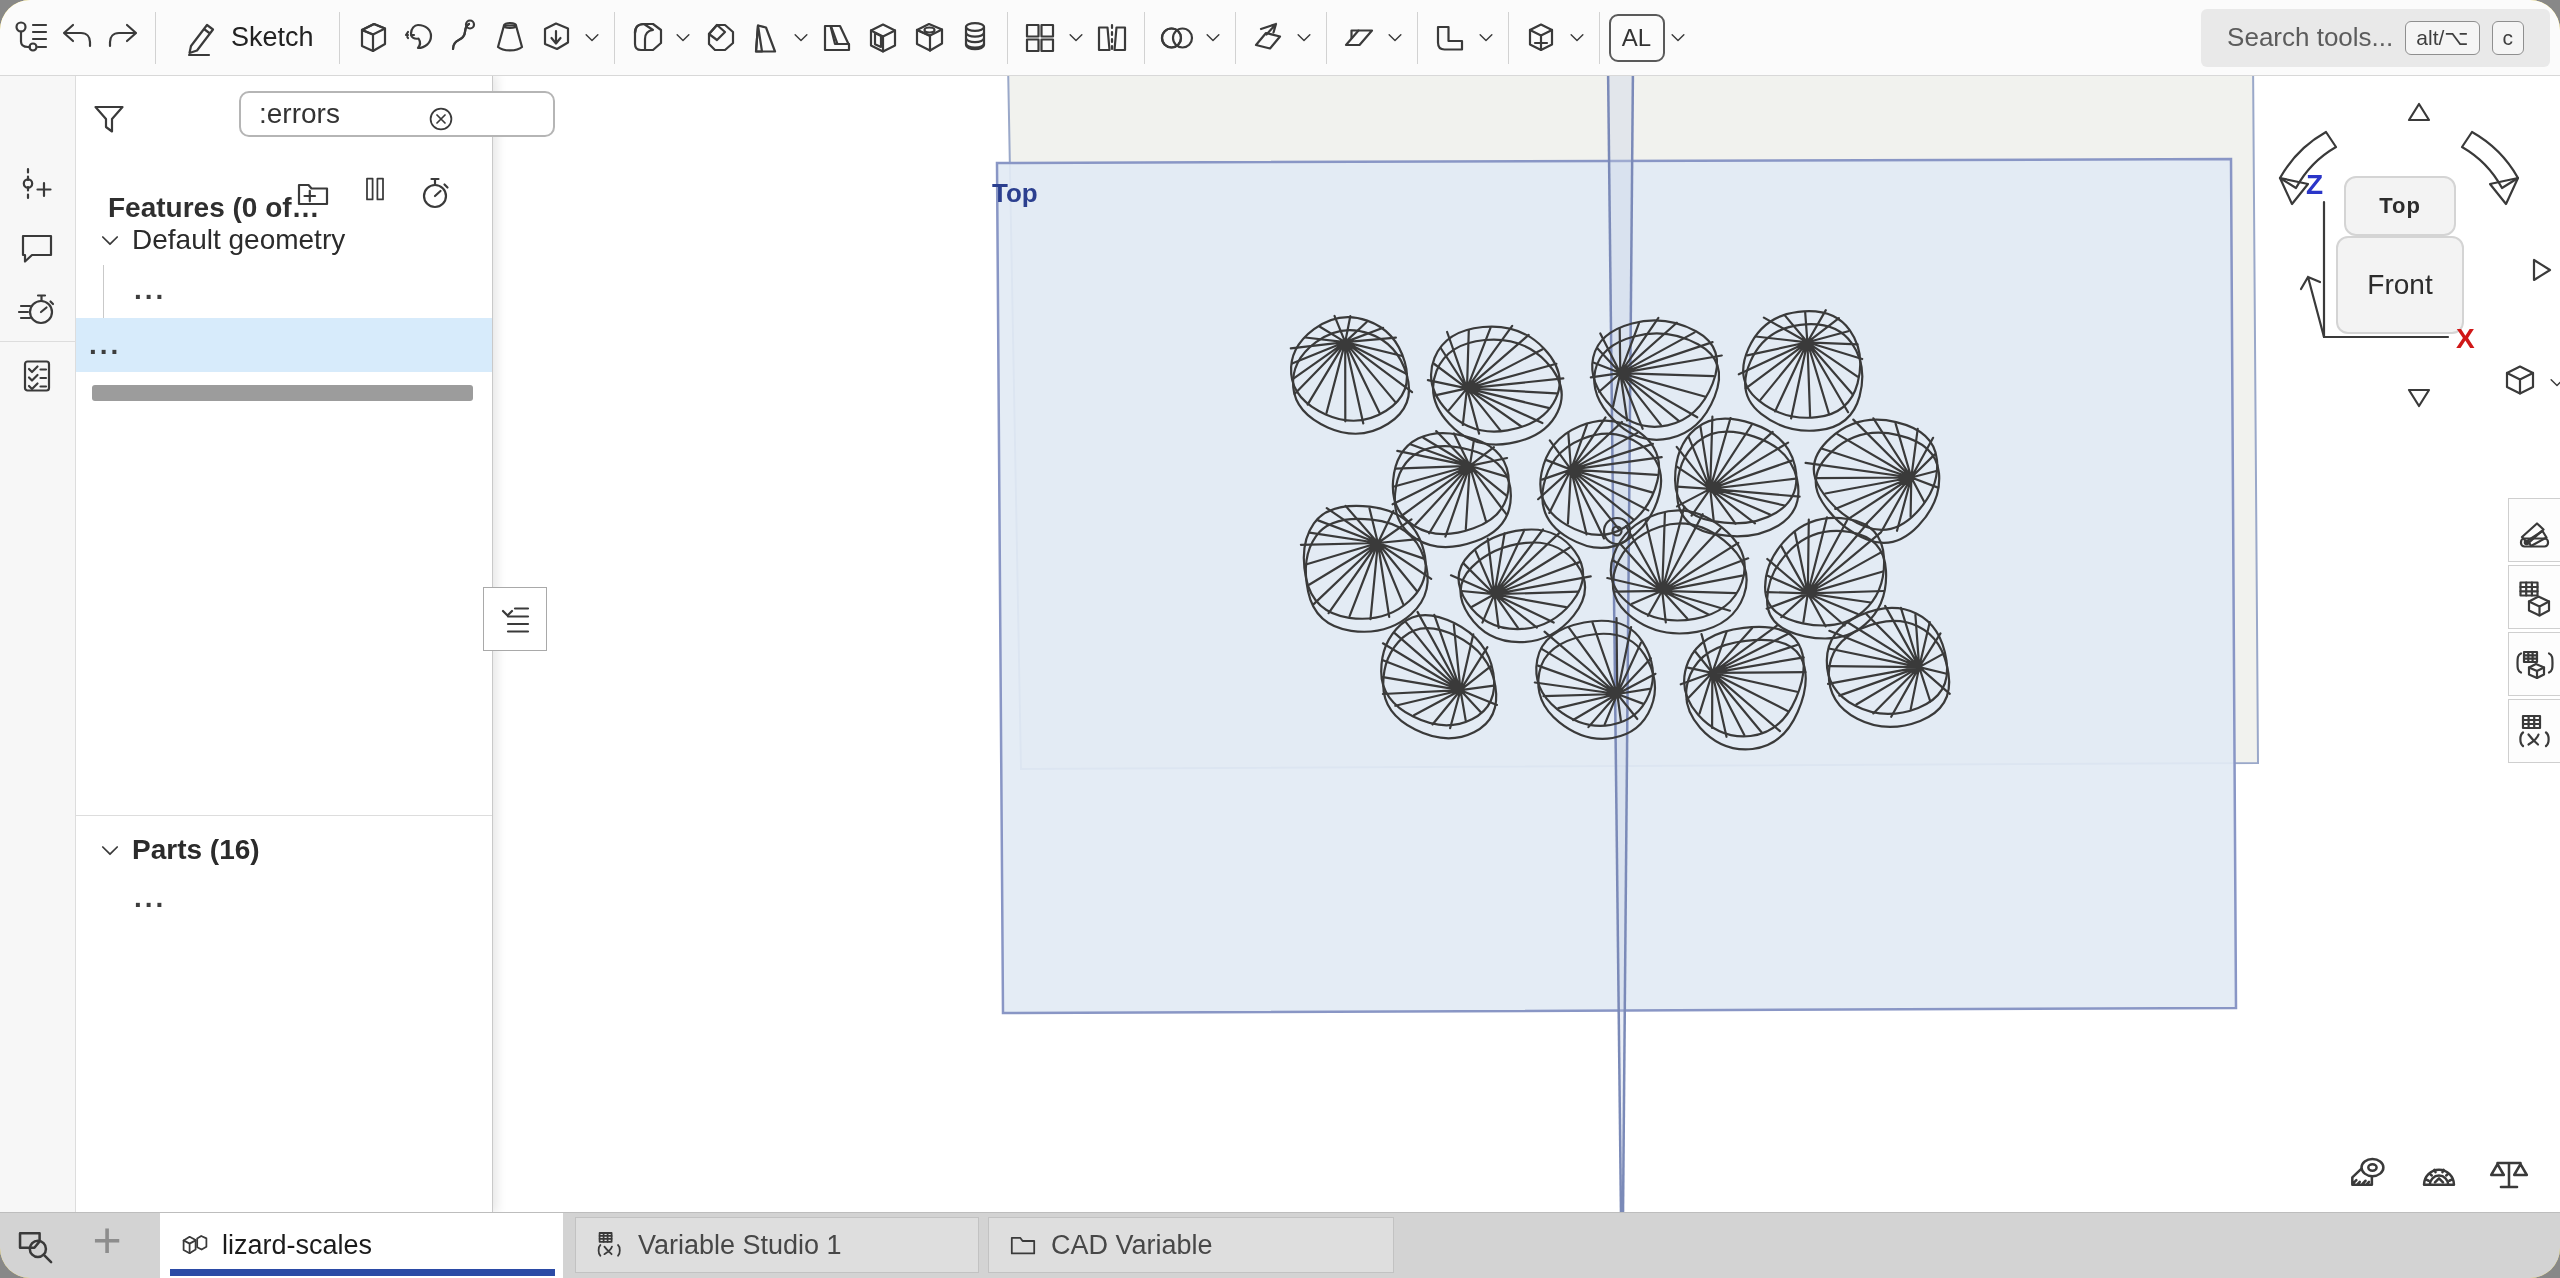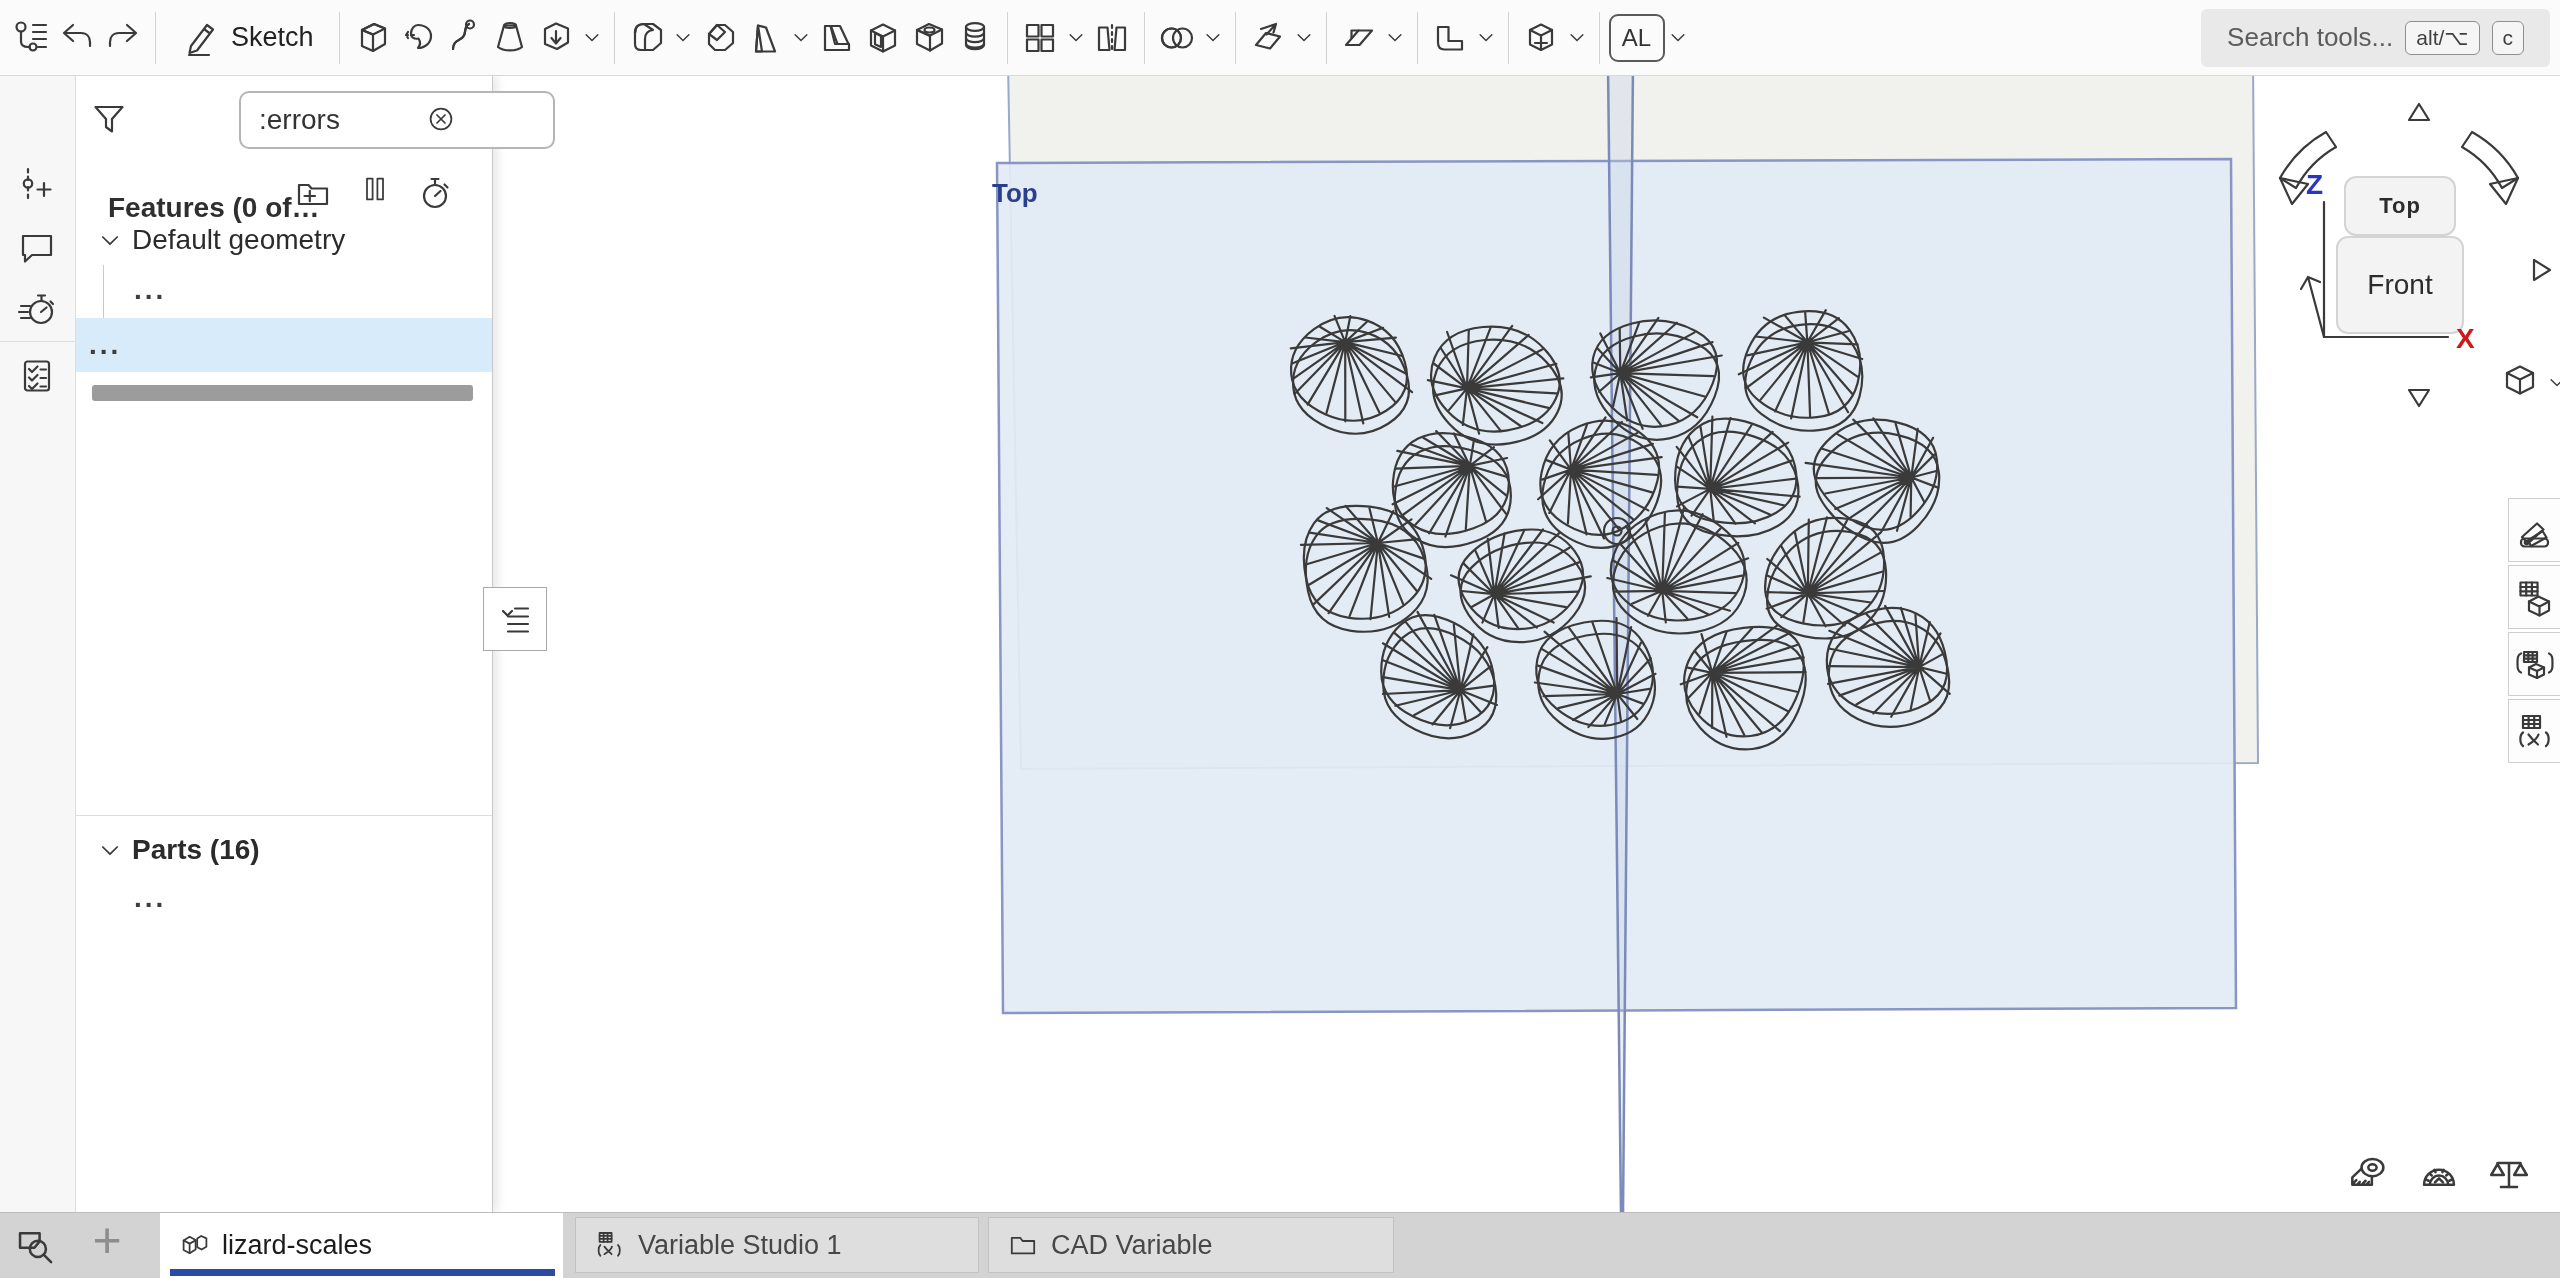--- a/index.html
+++ b/index.html
@@ -1,17 +1,17 @@
 <!DOCTYPE html>
 <html><head>
 <meta charset="utf-8">
 <style>
   html,body{margin:0;padding:0;background:#888;}
   #page{position:relative;width:2560px;height:1278px;background:#fde047;overflow:hidden;
-        font-family:"Liberation Sans",sans-serif;color:#222;}
+        font-family:"Liberation Sans",sans-serif;color:#222;border-radius:30px;}
   
   .toolbar{position:absolute;left:0;top:0;right:0;height:75px;background:#fbfbfb;
            border-bottom:1px solid #d8d8d8;display:flex;align-items:center;z-index:30;}
   .tb-btn{height:58px;min-width:46px;display:flex;align-items:center;justify-content:center;border-radius:4px;}
   .tb-chev{min-width:26px;height:58px;display:flex;align-items:center;justify-content:center;}
   .tb-div{width:1px;height:52px;background:#d2d2d2;margin:0 9px;flex:none;}
   .ic{display:inline-block;width:40px;height:40px;flex:none;}
   .ic svg{width:100%;height:100%;}
   .ic-sm{width:32px;height:32px;}
   .ic-xs{width:26px;height:26px;}
@@ -24,21 +24,21 @@
   .kbd{border:1.5px solid #8f8f8f;background:#f5f5f5;border-radius:6px;padding:4px 10px;font-size:21px;color:#3f3f3f;white-space:nowrap;text-align:center;}
   
   .strip{position:absolute;left:0;top:75px;width:75px;bottom:65px;background:#f7f7f7;border-right:1px solid #ddd;z-index:22;}
   .s-btn{position:absolute;left:16px;width:42px;height:42px;display:flex;align-items:center;justify-content:center;}
   .s-div{position:absolute;left:0;right:0;height:1px;background:#ddd;}
   
   .panel{position:absolute;left:75px;top:75px;width:417px;bottom:65px;background:#fff;
          border-right:1px solid #c9c9c9;box-shadow:4px 0 10px rgba(0,0,0,.10);z-index:21;}
   .filter-row{position:absolute;left:0;top:12px;right:0;height:66px;}
   .funnel{position:absolute;left:14px;top:12px;width:42px;height:42px;}
-  .filter-input{position:absolute;left:82px;top:2px;width:316px;height:58px;border:2px solid #b5b5b5;border-radius:10px;
+  .filter-input{position:absolute;left:82px;top:2px;width:316px;height:46px;border:2px solid #b5b5b5;border-radius:10px;
                 font-family:"Liberation Sans",sans-serif;font-size:28px;color:#333;padding:0 33px 0 18px;box-sizing:border-box;outline:none;background:#fff;}
   .filter-clear{position:absolute;right:12px;top:14px;width:36px;height:36px;}
   .feat-row{position:absolute;left:0;top:96px;right:0;height:44px;}
   .feat-title{position:absolute;left:33px;top:2px;font-size:28px;font-weight:bold;color:#2f2f2f;margin-top:19px;}
   .feat-ic{position:absolute;top:2px;width:38px;height:38px;}
   .tree-row{position:absolute;left:6px;right:0;height:46px;display:flex;align-items:center;font-size:28px;color:#2b2b2b;}
   .tree-chev{width:30px;height:30px;margin:0 8px 0 13px;flex:none;}
   .guide{position:absolute;left:28px;top:190px;width:1px;height:56px;background:#c9c9c9;}
   .dots{font-size:28px;font-weight:bold;letter-spacing:3px;color:#3d3d3d;}
   .sel-row{position:absolute;left:0;right:0;top:243px;height:54px;background:#d7ebfb;display:flex;align-items:center;padding-left:14px;}

